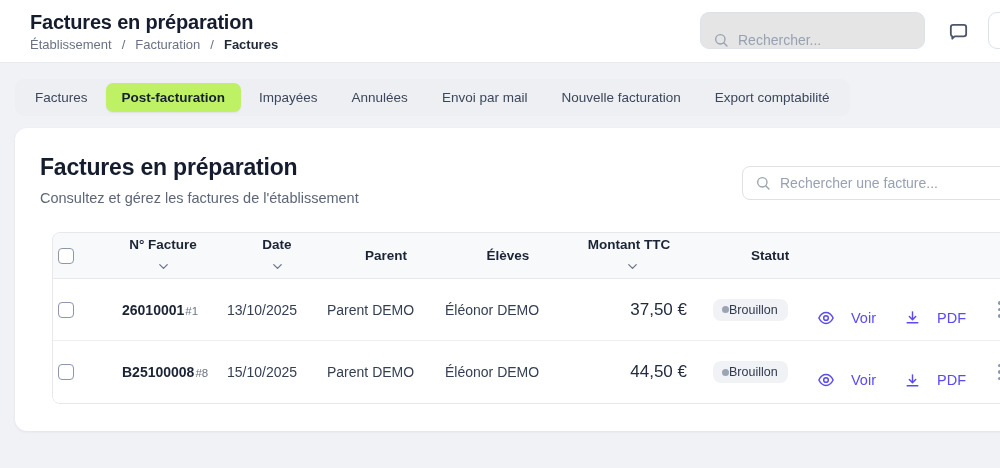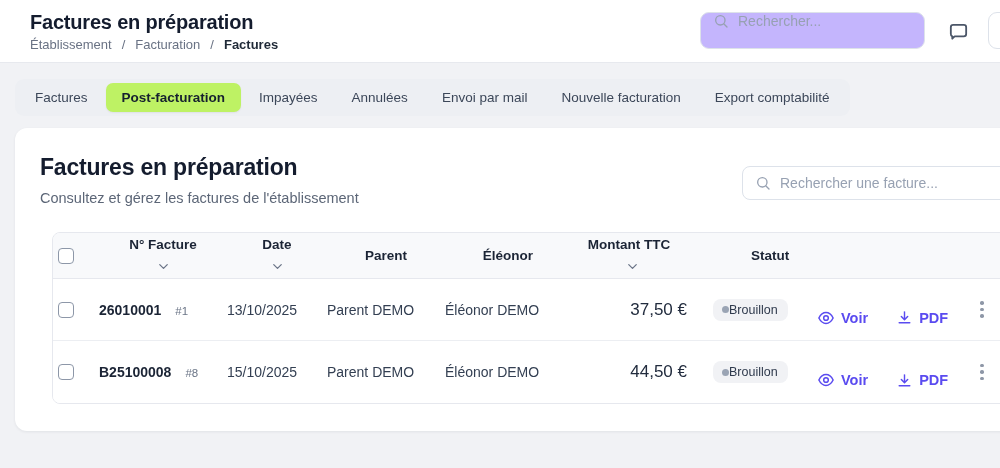--- a/index.html
+++ b/index.html
@@ -14,22 +14,22 @@
   .topbar {
     height:63px; background:#ffffff; border-bottom:1px solid #e7e9ee;
     display:flex; align-items:center; padding-left:30px; position:relative;
   }
   .topbar-titles { display:flex; flex-direction:column; gap:3px; }
   .page-title { font-size:20px; font-weight:700; letter-spacing:-0.2px; color:#141c2e; }
   .breadcrumb { font-size:13px; color:#697284; display:flex; gap:10px; align-items:center; }
   .breadcrumb .crumb-current { color:#1f2937; font-weight:600; }
   .topbar-search {
     position:absolute; left:700px; top:12px; width:225px; height:37px;
-    border:1px solid #dde2ea; border-radius:9px; background:#c4b5fd;
-    display:flex; align-items:flex-start; padding:0 12px; gap:9px;
+    border:1px solid #dde2ea; border-radius:9px; background:#e5e5e5;
+    display:flex; align-items:flex-end; padding:0 12px; gap:9px;
   }
   .topbar-search input, .card-search input {
     border:none; outline:none; flex:1; font-size:14px; color:#334155; background:transparent;
     font-family:"Liberation Sans", sans-serif; min-width:0;
   }
   .topbar-search input::placeholder, .card-search input::placeholder { color:#97a1b2; }
   .icon-btn { position:absolute; left:944px; top:18px; width:28px; height:28px;
     display:flex; align-items:center; justify-content:center; background:none; border:none; cursor:pointer; }
   .partial-btn {
     position:absolute; left:988px; top:12px; width:60px; height:37px;
@@ -75,36 +75,36 @@
   .t-head .th { font-size:13.5px; font-weight:700; color:#1b2435; display:flex; align-items:center; gap:7px;flex-direction:column; }
   .t-body .t-row { height:62px; border-bottom:1px solid #eceef2; background:#fff; }
   .t-body .t-row:last-child { border-bottom:none; }
   .cell-check { padding-left:5px; display:flex; align-items:center; }
   .checkbox {
     appearance:none; -webkit-appearance:none; width:16px; height:16px;
     border:1.5px solid #8d97a8; border-radius:4px; background:#fff; cursor:pointer; margin:0;
   }
   .col-right { display:flex; justify-content:flex-end; text-align:left; }
   .col-statut { padding-left:26px; }
-  .invoice-cell { display:flex; align-items:baseline; gap:14px; }
+  .invoice-cell { display:flex; align-items:baseline; gap:1px;margin-left:23px; }
   .invoice-num { font-size:14px; font-weight:700; color:#1b2435; }
   .invoice-ref { font-size:11.5px; color:#6b7587; font-weight:500; }
   .cell-text { font-size:14px; color:#333f52; }
   .amount { font-size:17px; color:#222c3e; }
   .badge {
     display:inline-flex; align-items:center; 
     background:#f1f2f5; border-radius:8px; padding:4px 10px 4px 9px;
     font-size:12.5px; font-weight:500; color:#2f3a4d;
   }
   .badge .dot { width:7px; height:7px; border-radius:50%; background:#9aa4b4; }
   .actions { display:flex; align-items:center; gap:28px; padding-left:0; margin-left:-10px; }
   .action-link {
-    display:inline-flex; align-items:center; gap:6px; border:none; background:none; cursor:pointer;
+    display:inline-flex; align-items:center; gap:16px; border:none; background:none; cursor:pointer;
     font-family:"Liberation Sans", sans-serif;
-    font-size:14.5px; font-weight:700; color:#5a4bf0;margin-top:16px;
+    font-size:14.5px; font-weight:400; color:#5a4bf0;margin-top:16px;
   }
   .kebab { border:none; background:none; cursor:pointer; display:flex; flex-direction:column; gap:3px; padding:4px; }
   .kebab span { width:3.5px; height:3.5px; border-radius:50%; background:#8e97a7; }
   .sort-icon { display:inline-flex; cursor:pointer; }
   svg { display:block; }
 </style>
 </head>
 <body>
 
 <header class="topbar">
@@ -189,21 +189,21 @@
         <span class="sort-icon">
           <svg width="15" height="15" viewBox="0 0 24 24" fill="none" stroke="#6b7587" stroke-width="2" stroke-linecap="round" stroke-linejoin="round">
               <polyline points="6 9 12 15 18 9"></polyline>
             </svg>
         </span>
       </div>
       <div class="th">
         <span>Parent</span>
       </div>
       <div class="th">
-        <span>Éléonor</span>
+        <span>Élèves</span>
       </div>
       <div class="th col-right">
         <span>Montant TTC</span>
         <span class="sort-icon" style="margin-left:7px">
           <svg width="15" height="15" viewBox="0 0 24 24" fill="none" stroke="#6b7587" stroke-width="2" stroke-linecap="round" stroke-linejoin="round">
               <polyline points="6 9 12 15 18 9"></polyline>
             </svg>
         </span>
       </div>
       <div class="th col-statut">

